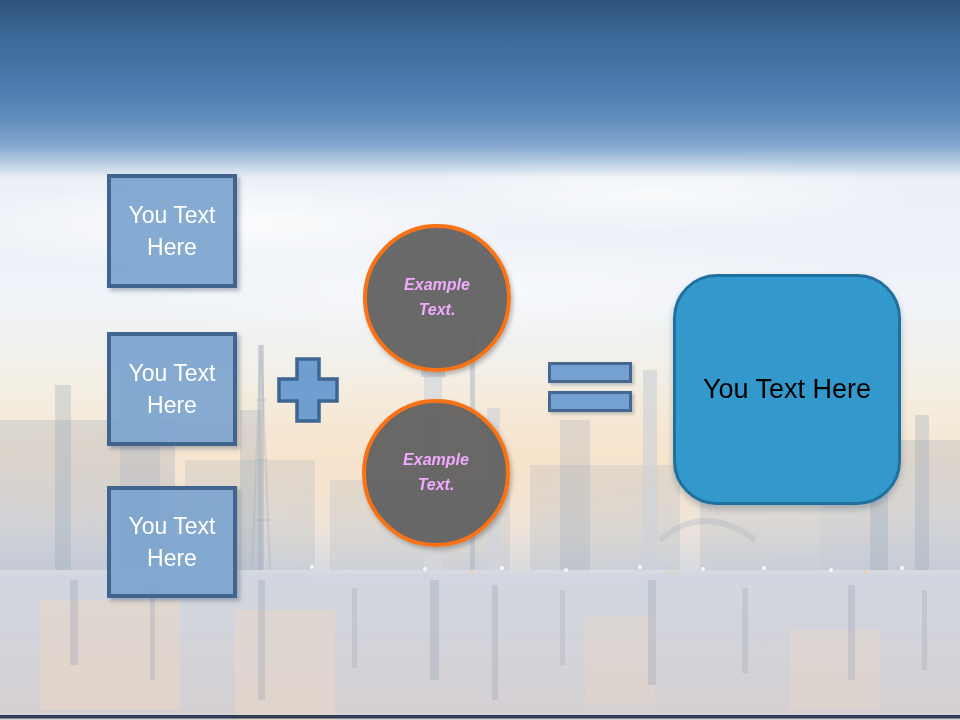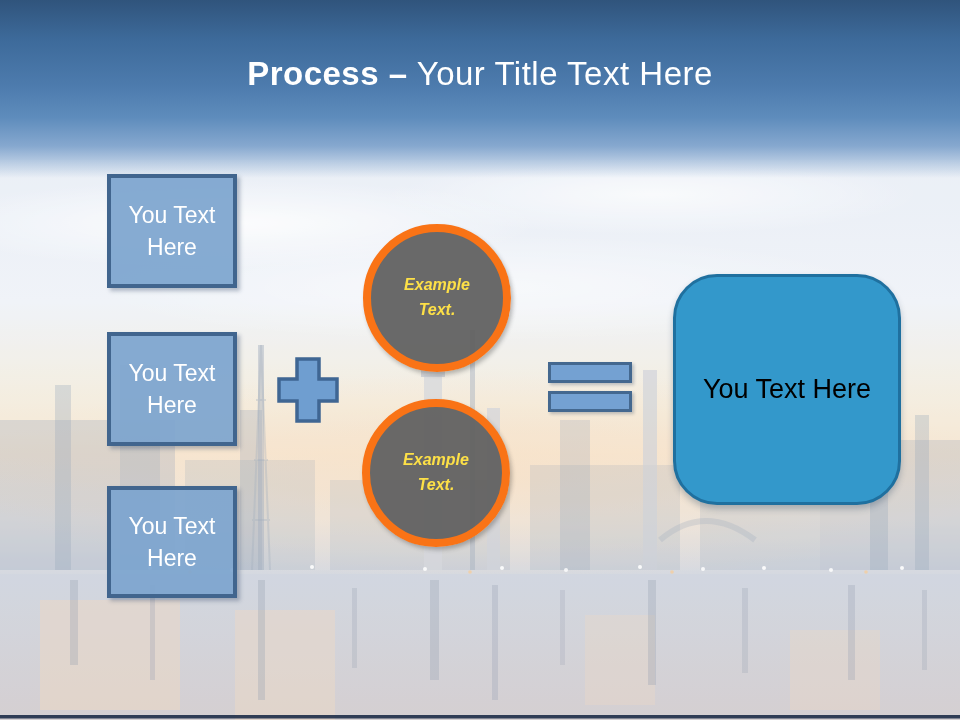--- a/index.html
+++ b/index.html
@@ -46,24 +46,24 @@
   .plus-wrap{position:absolute;left:276px;top:356px;width:64px;height:68px;}
   .equals-wrap{position:absolute;left:548px;top:362px;width:84px;height:52px;}
   .eq-bar{position:absolute;left:0;width:84px;height:21px;box-sizing:border-box;
     background:#74a1d2;border:3px solid #44688f;
     box-shadow:2px 2px 3px rgba(55,75,105,.3);}
   .eq-bar.top{top:0;}
   .eq-bar.bot{top:29px;}
 
   
   .circle{position:absolute;width:148px;height:148px;border-radius:50%;box-sizing:border-box;
-    background:rgba(97,97,97,.95);border:8px solid #f97316;
+    background:rgba(97,97,97,.95);border:4px solid #f97316;
     box-shadow:2px 3px 4px rgba(40,40,40,.3);
     display:flex;align-items:center;justify-content:center;text-align:center;
-    color:#fde047;font-weight:700;font-style:italic;font-size:16px;line-height:1.55;}
+    color:#f0abfc;font-weight:700;font-style:italic;font-size:16px;line-height:1.55;}
   .circle .label{width:86px;}
   .circle.c1{left:363px;top:224px;}
   .circle.c2{left:362px;top:399px;}
 
   
   .result-box{position:absolute;left:673px;top:274px;width:228px;height:231px;box-sizing:border-box;
     background:#3398cb;border:3px solid #1f709f;border-radius:44px;
     box-shadow:0 4px 6px rgba(40,70,100,.3);
     display:flex;align-items:center;justify-content:center;text-align:center;
     color:#000000;font-size:27px;}
@@ -151,23 +151,20 @@
       <rect x="848" y="425" width="7" height="95" opacity=".28"></rect>
       <rect x="922" y="430" width="5" height="80" opacity=".25"></rect>
     </g>
 
     <rect x="0" y="0" width="960" height="560" fill="#ffffff" opacity=".16"></rect>
 
     <rect x="0" y="555" width="960" height="3.5" fill="#26354e" opacity=".95"></rect>
   </svg>
 
   <div class="header-band"></div>
-  <div class="slide-title">
-    <span class="t-bold">Process –</span><span class="t-rest"> Your Title Text Here</span>
-  </div>
 
   <div class="sq-box b1">
     <span class="label">You Text Here</span>
   </div>
   <div class="sq-box b2">
     <span class="label">You Text Here</span>
   </div>
   <div class="sq-box b3">
     <span class="label">You Text Here</span>
   </div>

